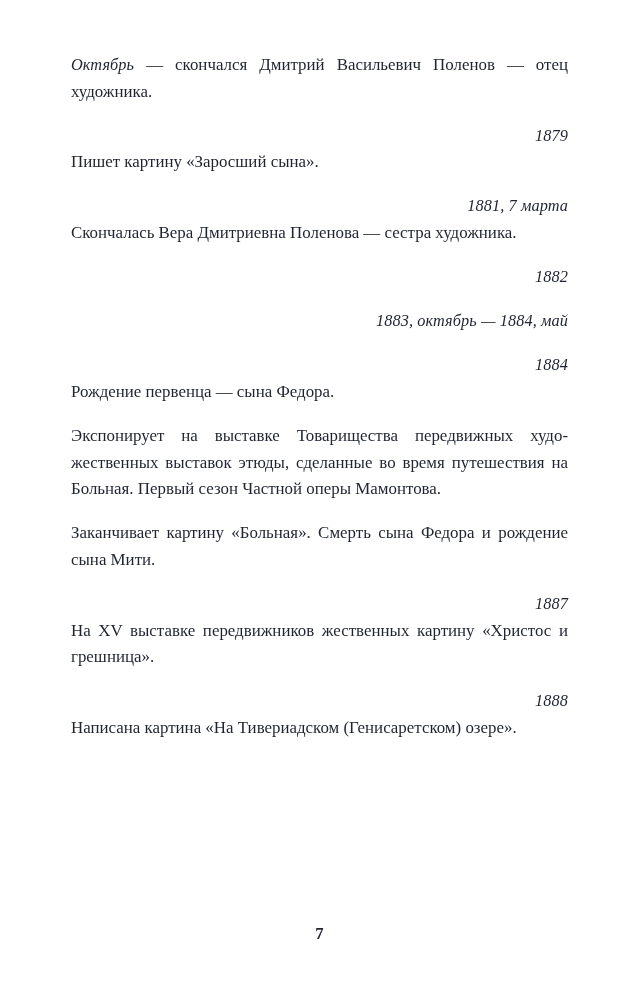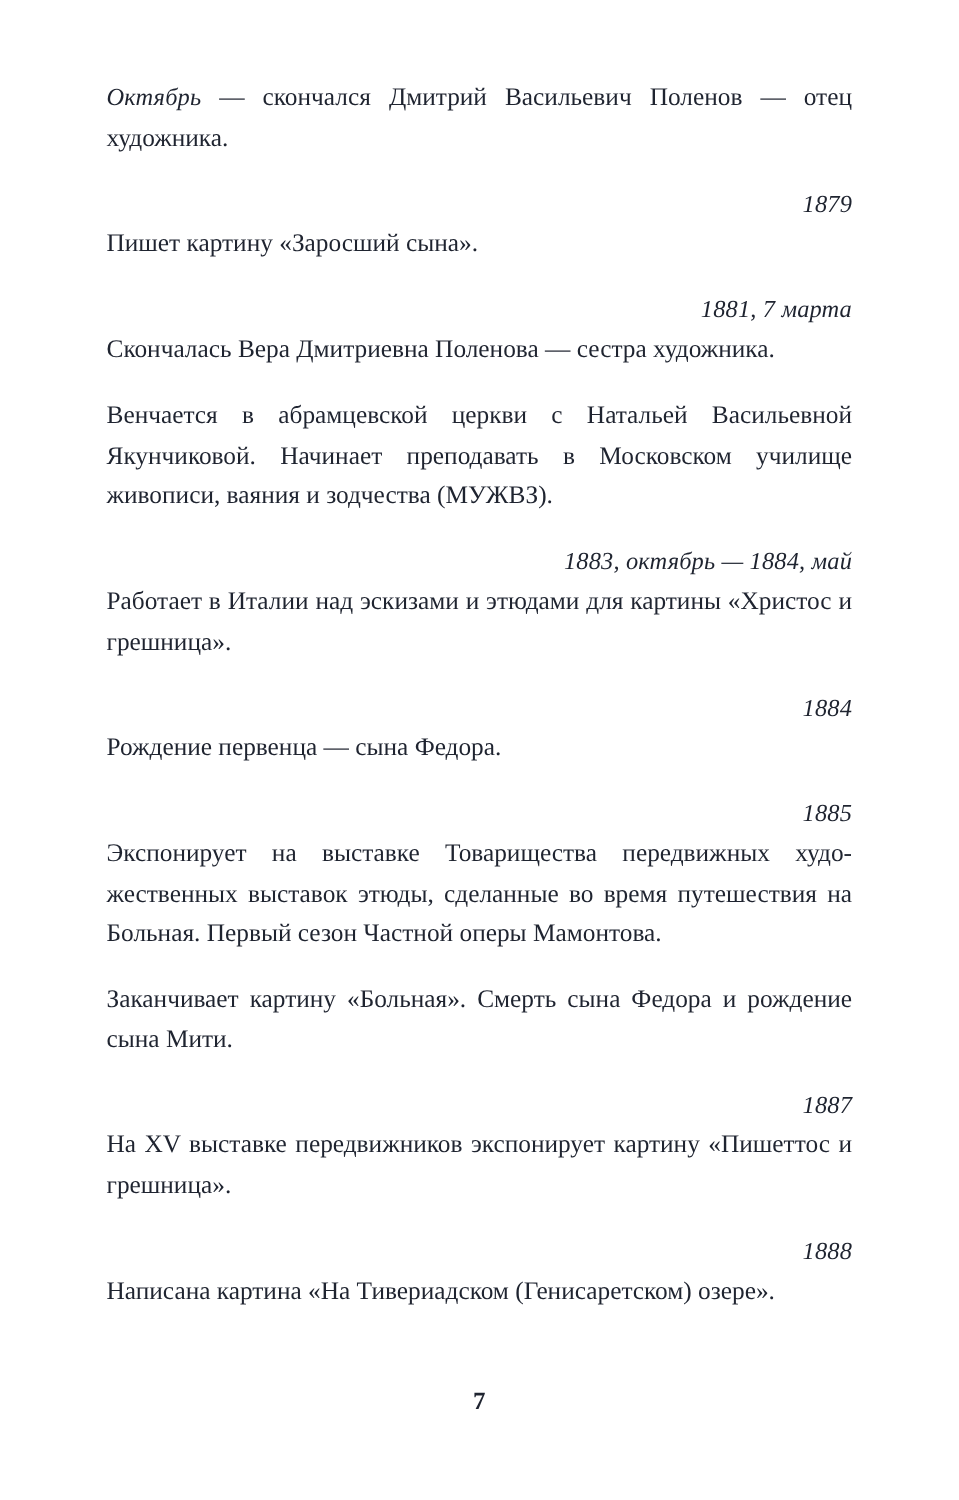--- a/index.html
+++ b/index.html
@@ -96,45 +96,43 @@
       <div class="entry-body single">Пишет картину «Заросший сына».</div>
     </div>
 
     <div class="entry">
       <div class="entry-date">1881, 7 марта</div>
       <div class="entry-body single">Скончалась Вера Дмитриевна Поленова — сестра художника.</div>
     </div>
 
 
     <div class="entry">
-      <div class="entry-body">Венчается в абрамцевской церкви с Натальей Васильевной Якунчиковой. Начинает преподавать в Московском училище живописи, ваяния и зодчества (МУЖВЗ).</div>
+      <div class="entry-date">1882</div>
     </div>
 
     <div class="entry">
       <div class="entry-date">1883, октябрь — 1884, май</div>
-      <div class="entry-body">Работает в Италии над эскизами и этюдами для картины «Христос и грешница».</div>
     </div>
 
     <div class="entry">
       <div class="entry-date">1884</div>
       <div class="entry-body single">Рождение первенца — сына Федора.</div>
     </div>
 
     <div class="entry">
-      <div class="entry-date">1885</div>
       <div class="entry-body">Экспонирует на выставке Товарищества передвижных худо­жественных выставок этюды, сделанные во время путешест­вия на Больная. Первый сезон Частной оперы Мамонтова.</div>
     </div>
 
     <div class="entry">
       <div class="entry-body">Заканчивает картину «Больная». Смерть сына Федора и рож­дение сына Мити.</div>
     </div>
 
     <div class="entry">
       <div class="entry-date">1887</div>
-      <div class="entry-body">На XV выставке передвижников экспонирует картину «Пишет­тос и грешница».</div>
+      <div class="entry-body">На XV выставке передвижников жественных картину «Хрис­тос и грешница».</div>
     </div>
 
     <div class="entry">
       <div class="entry-date">1888</div>
       <div class="entry-body single">Написана картина «На Тивериадском (Генисаретском) озере».</div>
     </div>
 
   </div>
 
   <div class="page-number">7</div>

